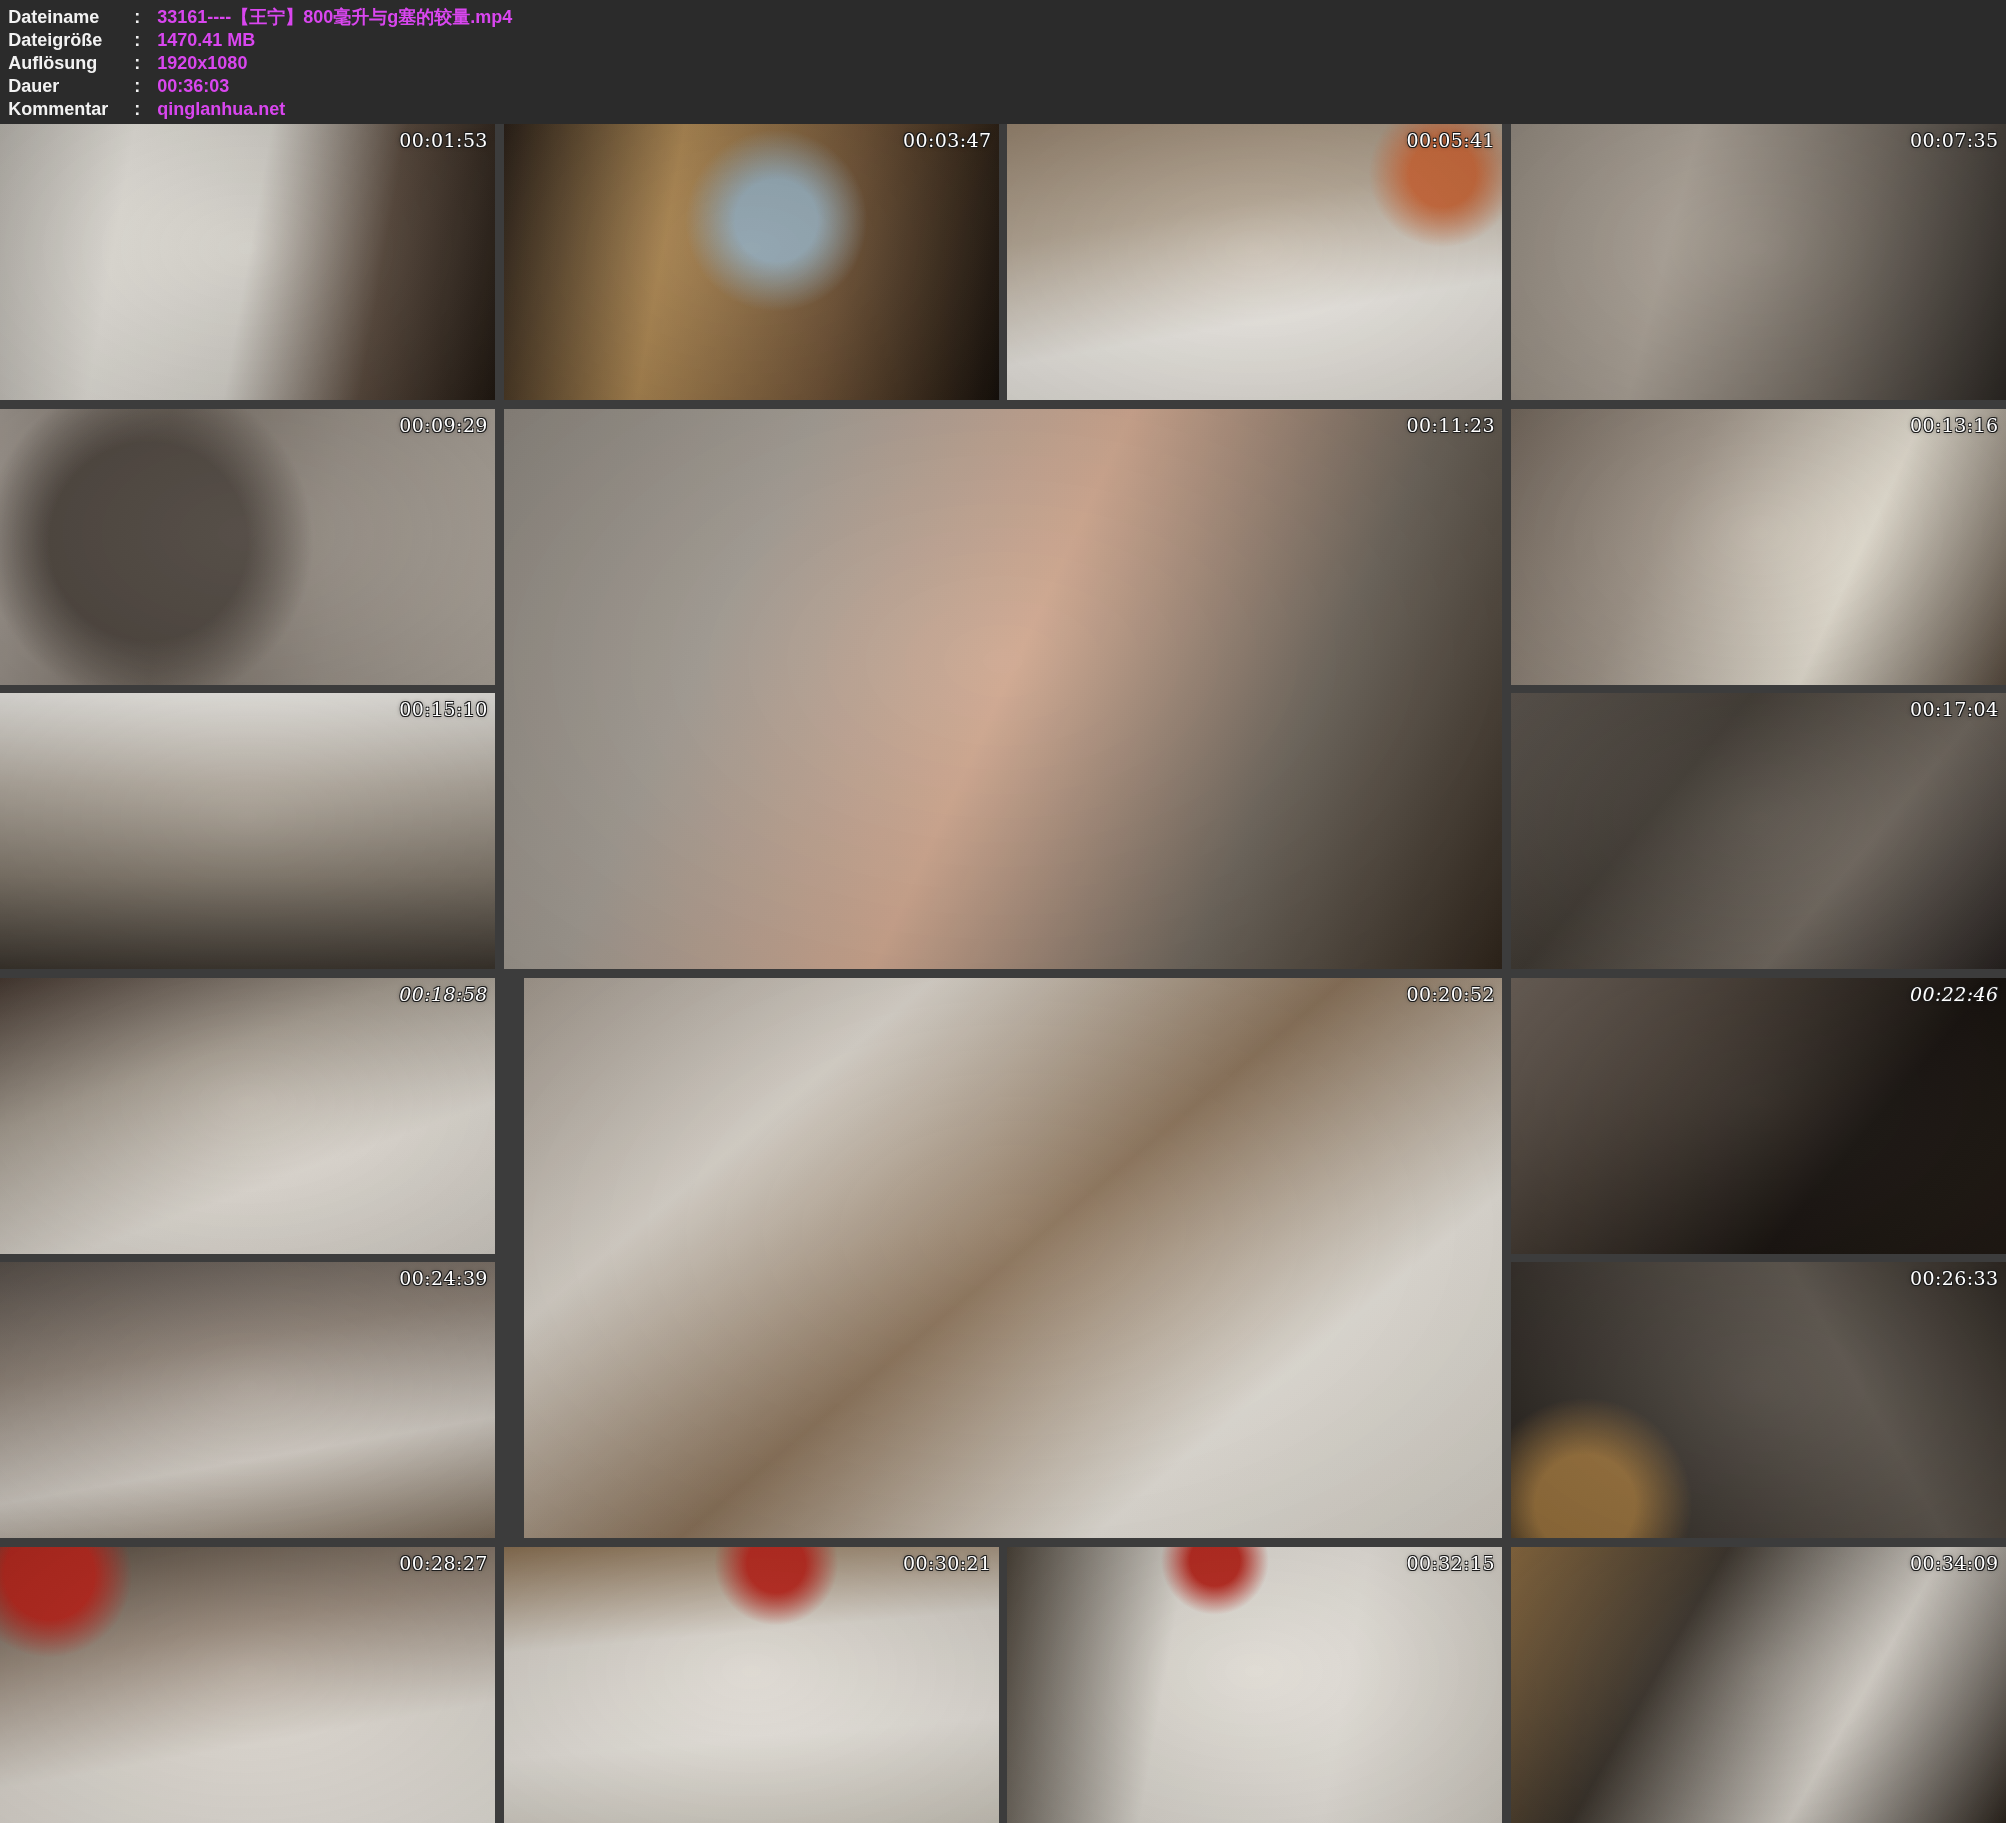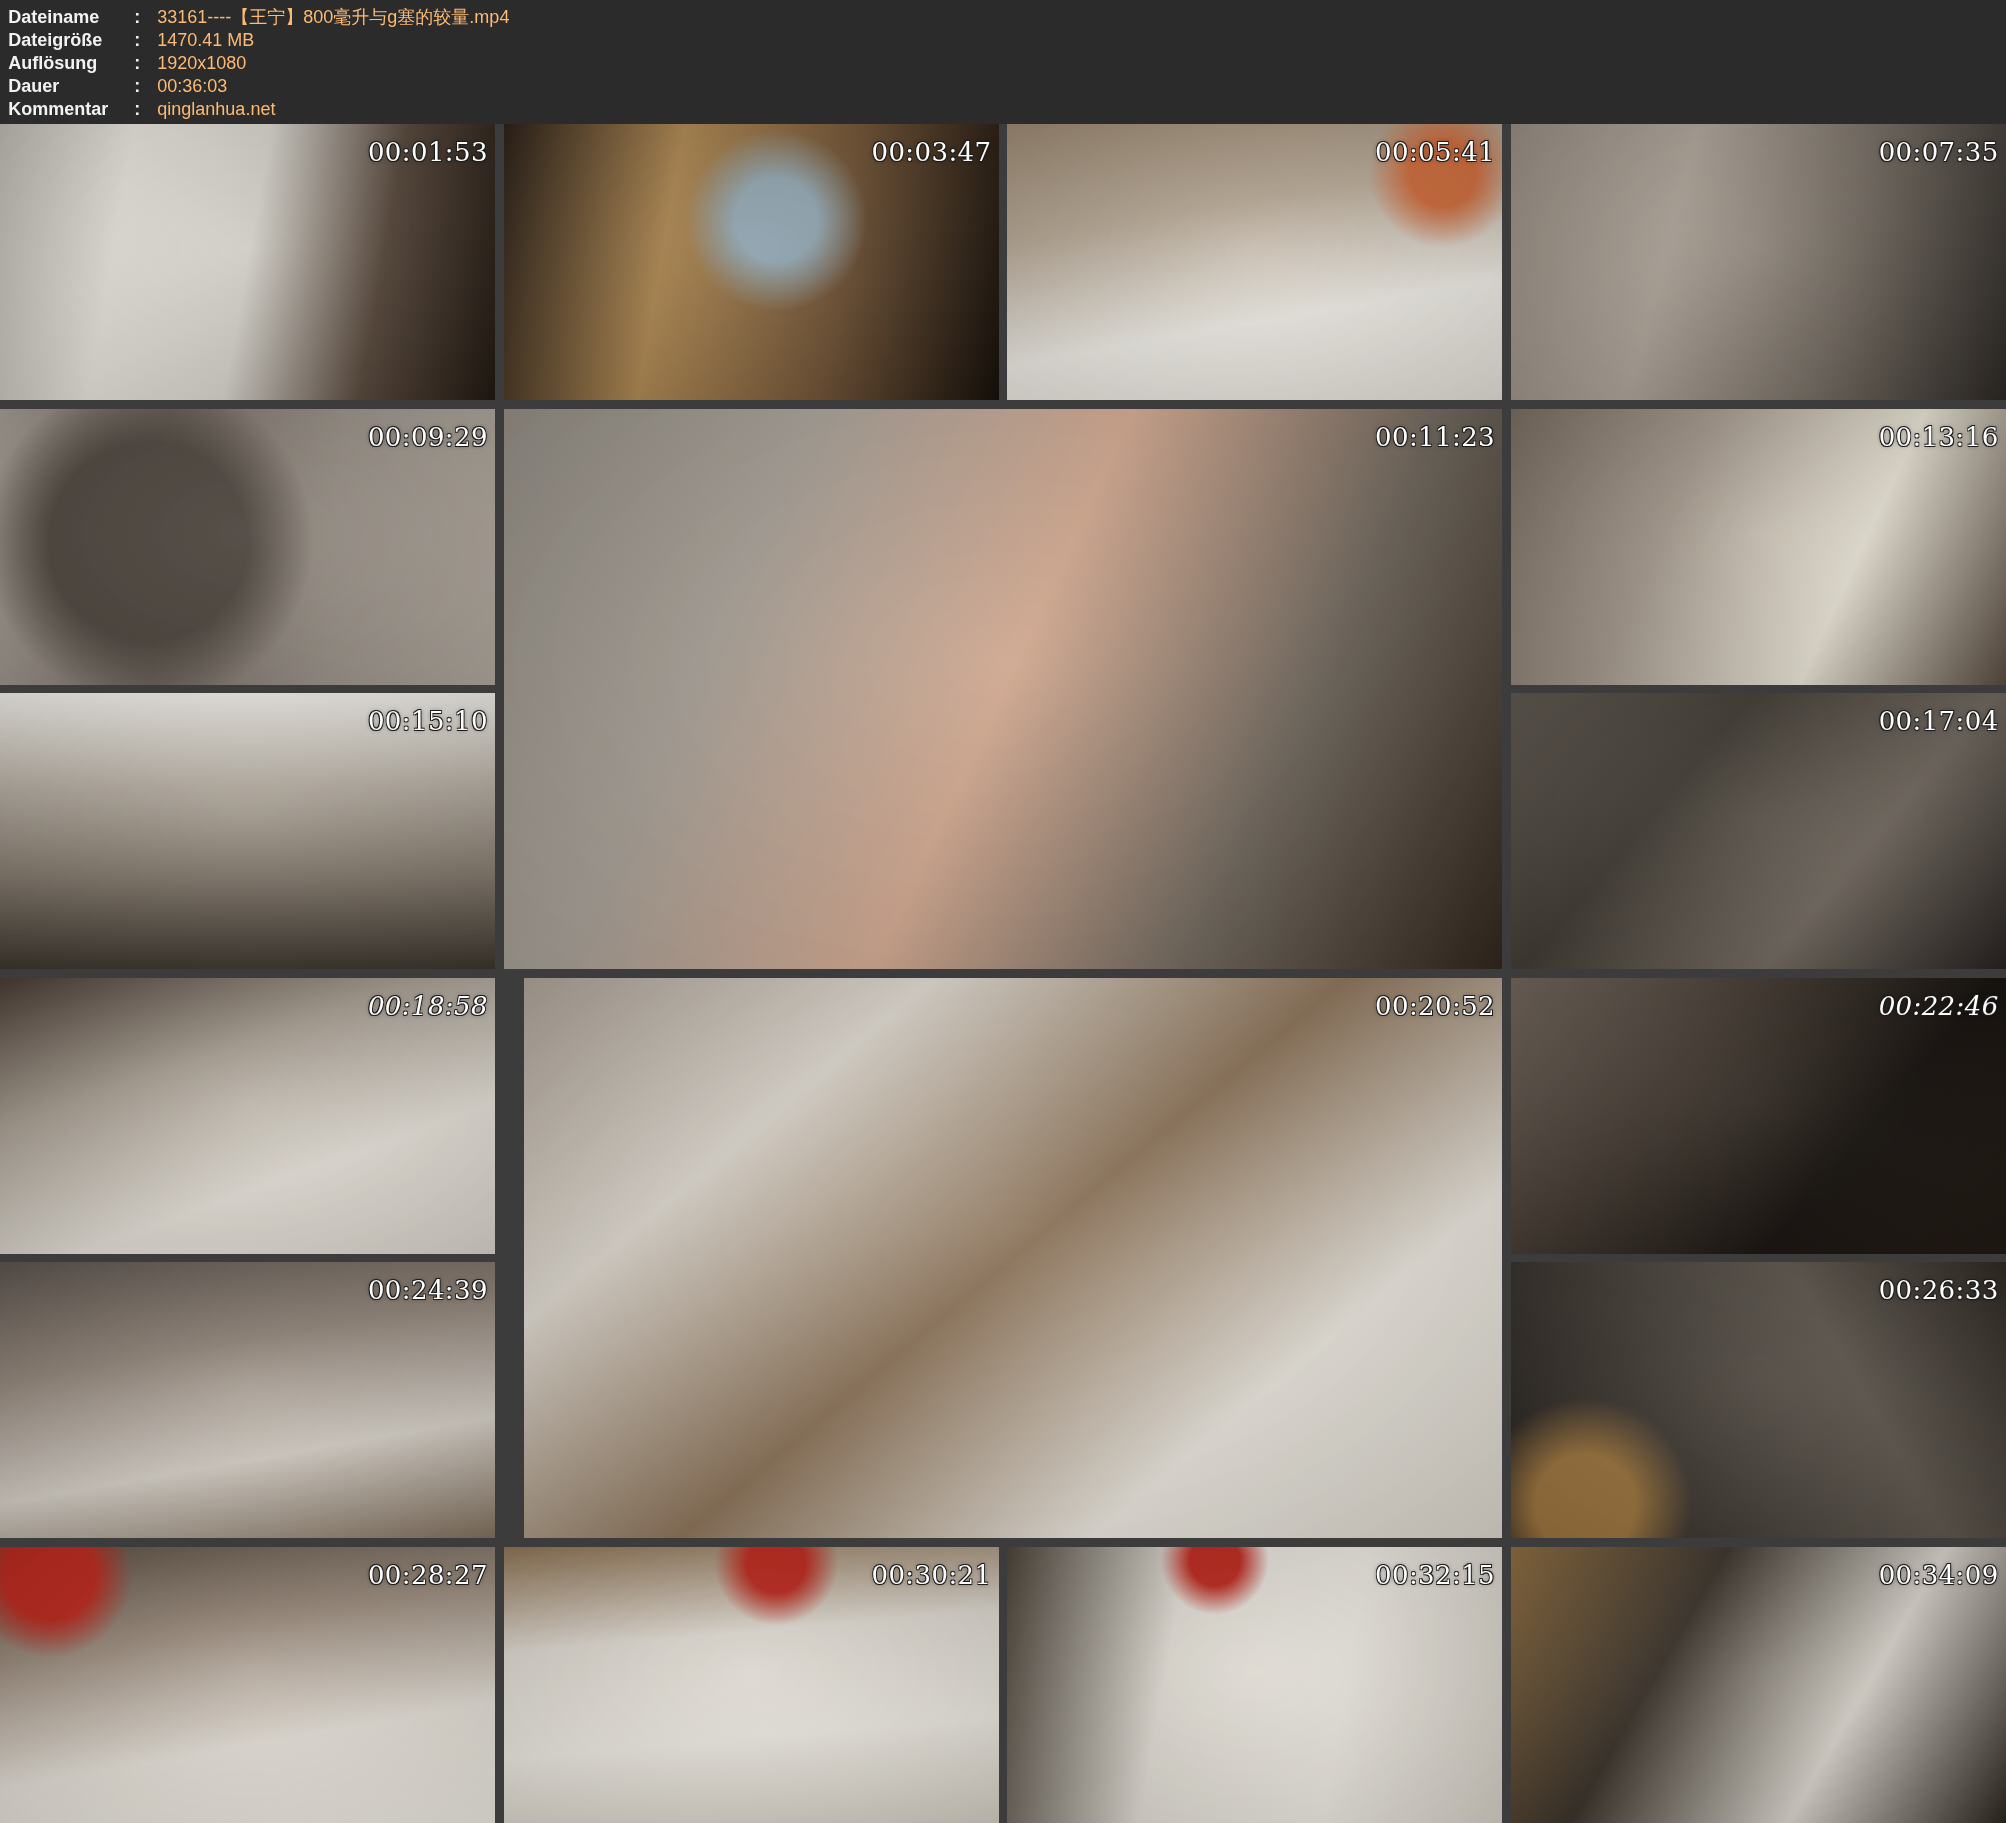--- a/index.html
+++ b/index.html
@@ -21,43 +21,43 @@
   .meta-label {
     width: 126px; flex: 0 0 126px;
     font-size: 18px; font-weight: bold; color: #f2f2f2;
     white-space: nowrap;
   }
   .meta-sep {
     width: 23px; flex: 0 0 23px;
     font-size: 18px; font-weight: bold; color: #f2f2f2;
   }
   .meta-value {
-    font-size: 18px; font-weight: normal; color: #fdba74;
+    font-size: 18px; font-weight: bold; color: #d946ef;
     white-space: nowrap;
   }
 
   
   .thumb-grid {
     width: 2006px; height: 1699px;
     display: grid;
     grid-template-columns: repeat(4, 1fr);
     grid-template-rows: repeat(6, 1fr);
     gap: 8.3px;
   }
   .cell {
     position: relative;
     overflow: hidden;
     background-color: #555;
   }
   .cell.big-a { grid-column: 2 / span 2; grid-row: 2 / span 2; }
   .cell.big-b { grid-column: 2 / span 2; grid-row: 4 / span 2; }
   .ts {
-    position: absolute; top: 13px; right: 7.4px;
+    position: absolute; top: 5px; right: 7.4px;
     font-family: "DejaVu Serif", serif;
-    font-size: 26px;
+    font-size: 19px;
     letter-spacing: 0.4px;
     color: #ffffff;
     text-shadow:
       -0.8px -0.8px 0 #1c1c1c, 0.8px -0.8px 0 #1c1c1c,
       -0.8px 0.8px 0 #1c1c1c, 0.8px 0.8px 0 #1c1c1c,
       0 0 4.1px rgba(0,0,0,0.55);
     user-select: none;
   }
 </style>
 </head>

